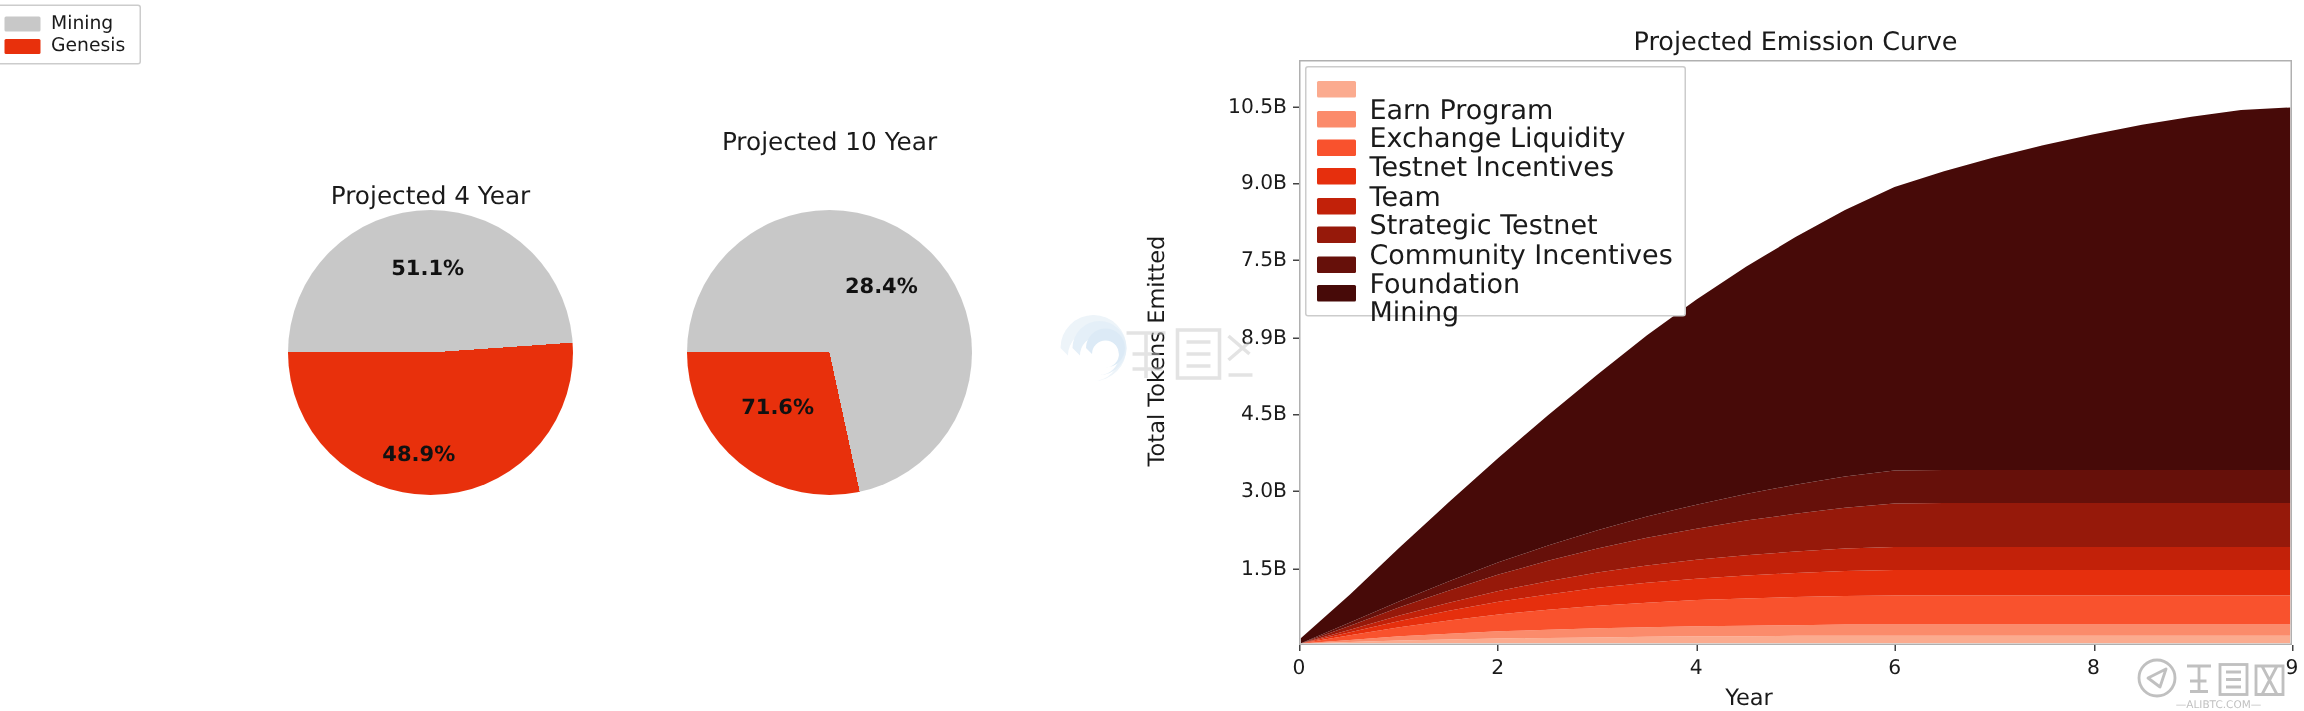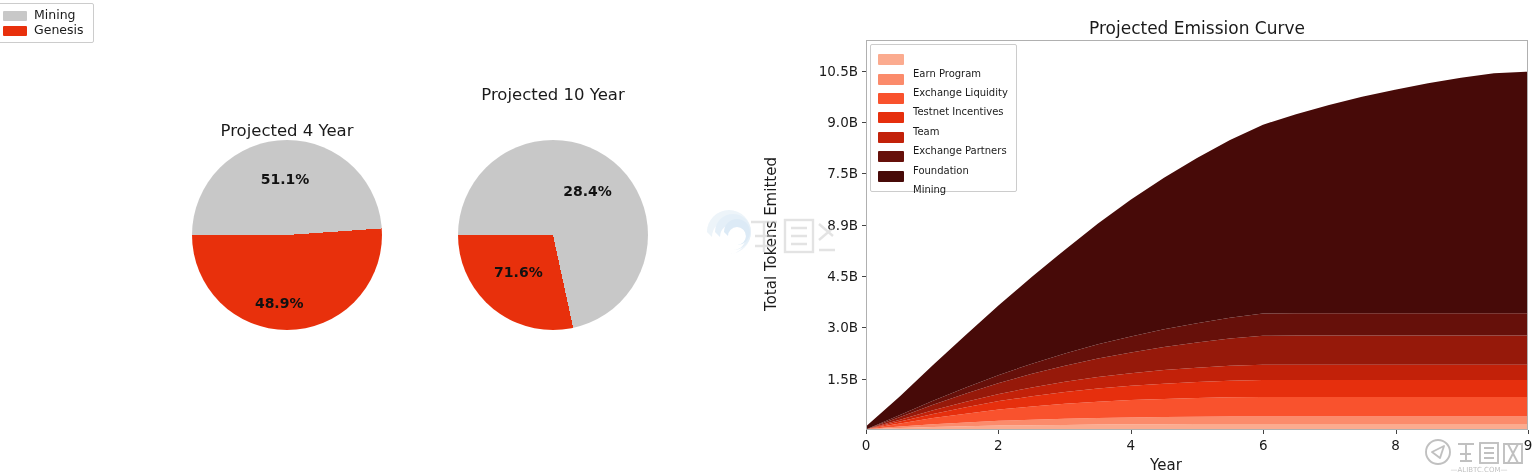--- a/index.html
+++ b/index.html
@@ -74,21 +74,21 @@
   .xtickmark{position:absolute;width:1px;height:4px;background:#444;}
 
   
   #emission-legend{
     position:absolute;left:870px;top:44px;
     border:1px solid #cccccc;background:#ffffff;border-radius:2px;
     padding:5px 8px 5px 7px;z-index:6;
   }
   #emission-legend .row{display:flex;align-items:center;height:19.4px;}
   #emission-legend .sw{width:26px;height:11px;margin-right:9px;border-radius:1px;flex:none;}
-  #emission-legend .lb{font-size:10px;color:#1a1a1a;line-height:1;white-space:nowrap;margin-top:28px;}
+  #emission-legend .lb{font-size:18px;color:#1a1a1a;line-height:1;white-space:nowrap;margin-top:28px;}
 
   
   #wm-center{
     position:absolute;left:693px;top:196px;width:150px;height:72px;
     opacity:.5;pointer-events:none;
   }
   #wm-corner{
     position:absolute;left:1424px;top:432px;width:110px;height:42px;
     opacity:.62;pointer-events:none;
   }
@@ -187,21 +187,25 @@
       <div class="row">
         <span class="sw" style="background: rgb(249, 82, 45);"></span>
         <span class="lb">Testnet Incentives</span>
       </div>
       <div class="row">
         <span class="sw" style="background: rgb(230, 47, 13);"></span>
         <span class="lb">Team</span>
       </div>
       <div class="row">
         <span class="sw" style="background: rgb(194, 33, 9);"></span>
-        <span class="lb">Exchange Partners</span>
+        <span class="lb">Strategic Testnet</span>
+      </div>
+      <div class="row">
+        <span class="sw" style="background: rgb(150, 25, 10);"></span>
+        <span class="lb">Community Incentives</span>
       </div>
       <div class="row">
         <span class="sw" style="background: rgb(102, 16, 10);"></span>
         <span class="lb">Foundation</span>
       </div>
       <div class="row">
         <span class="sw" style="background: rgb(71, 10, 8);"></span>
         <span class="lb">Mining</span>
       </div>
     </div>

